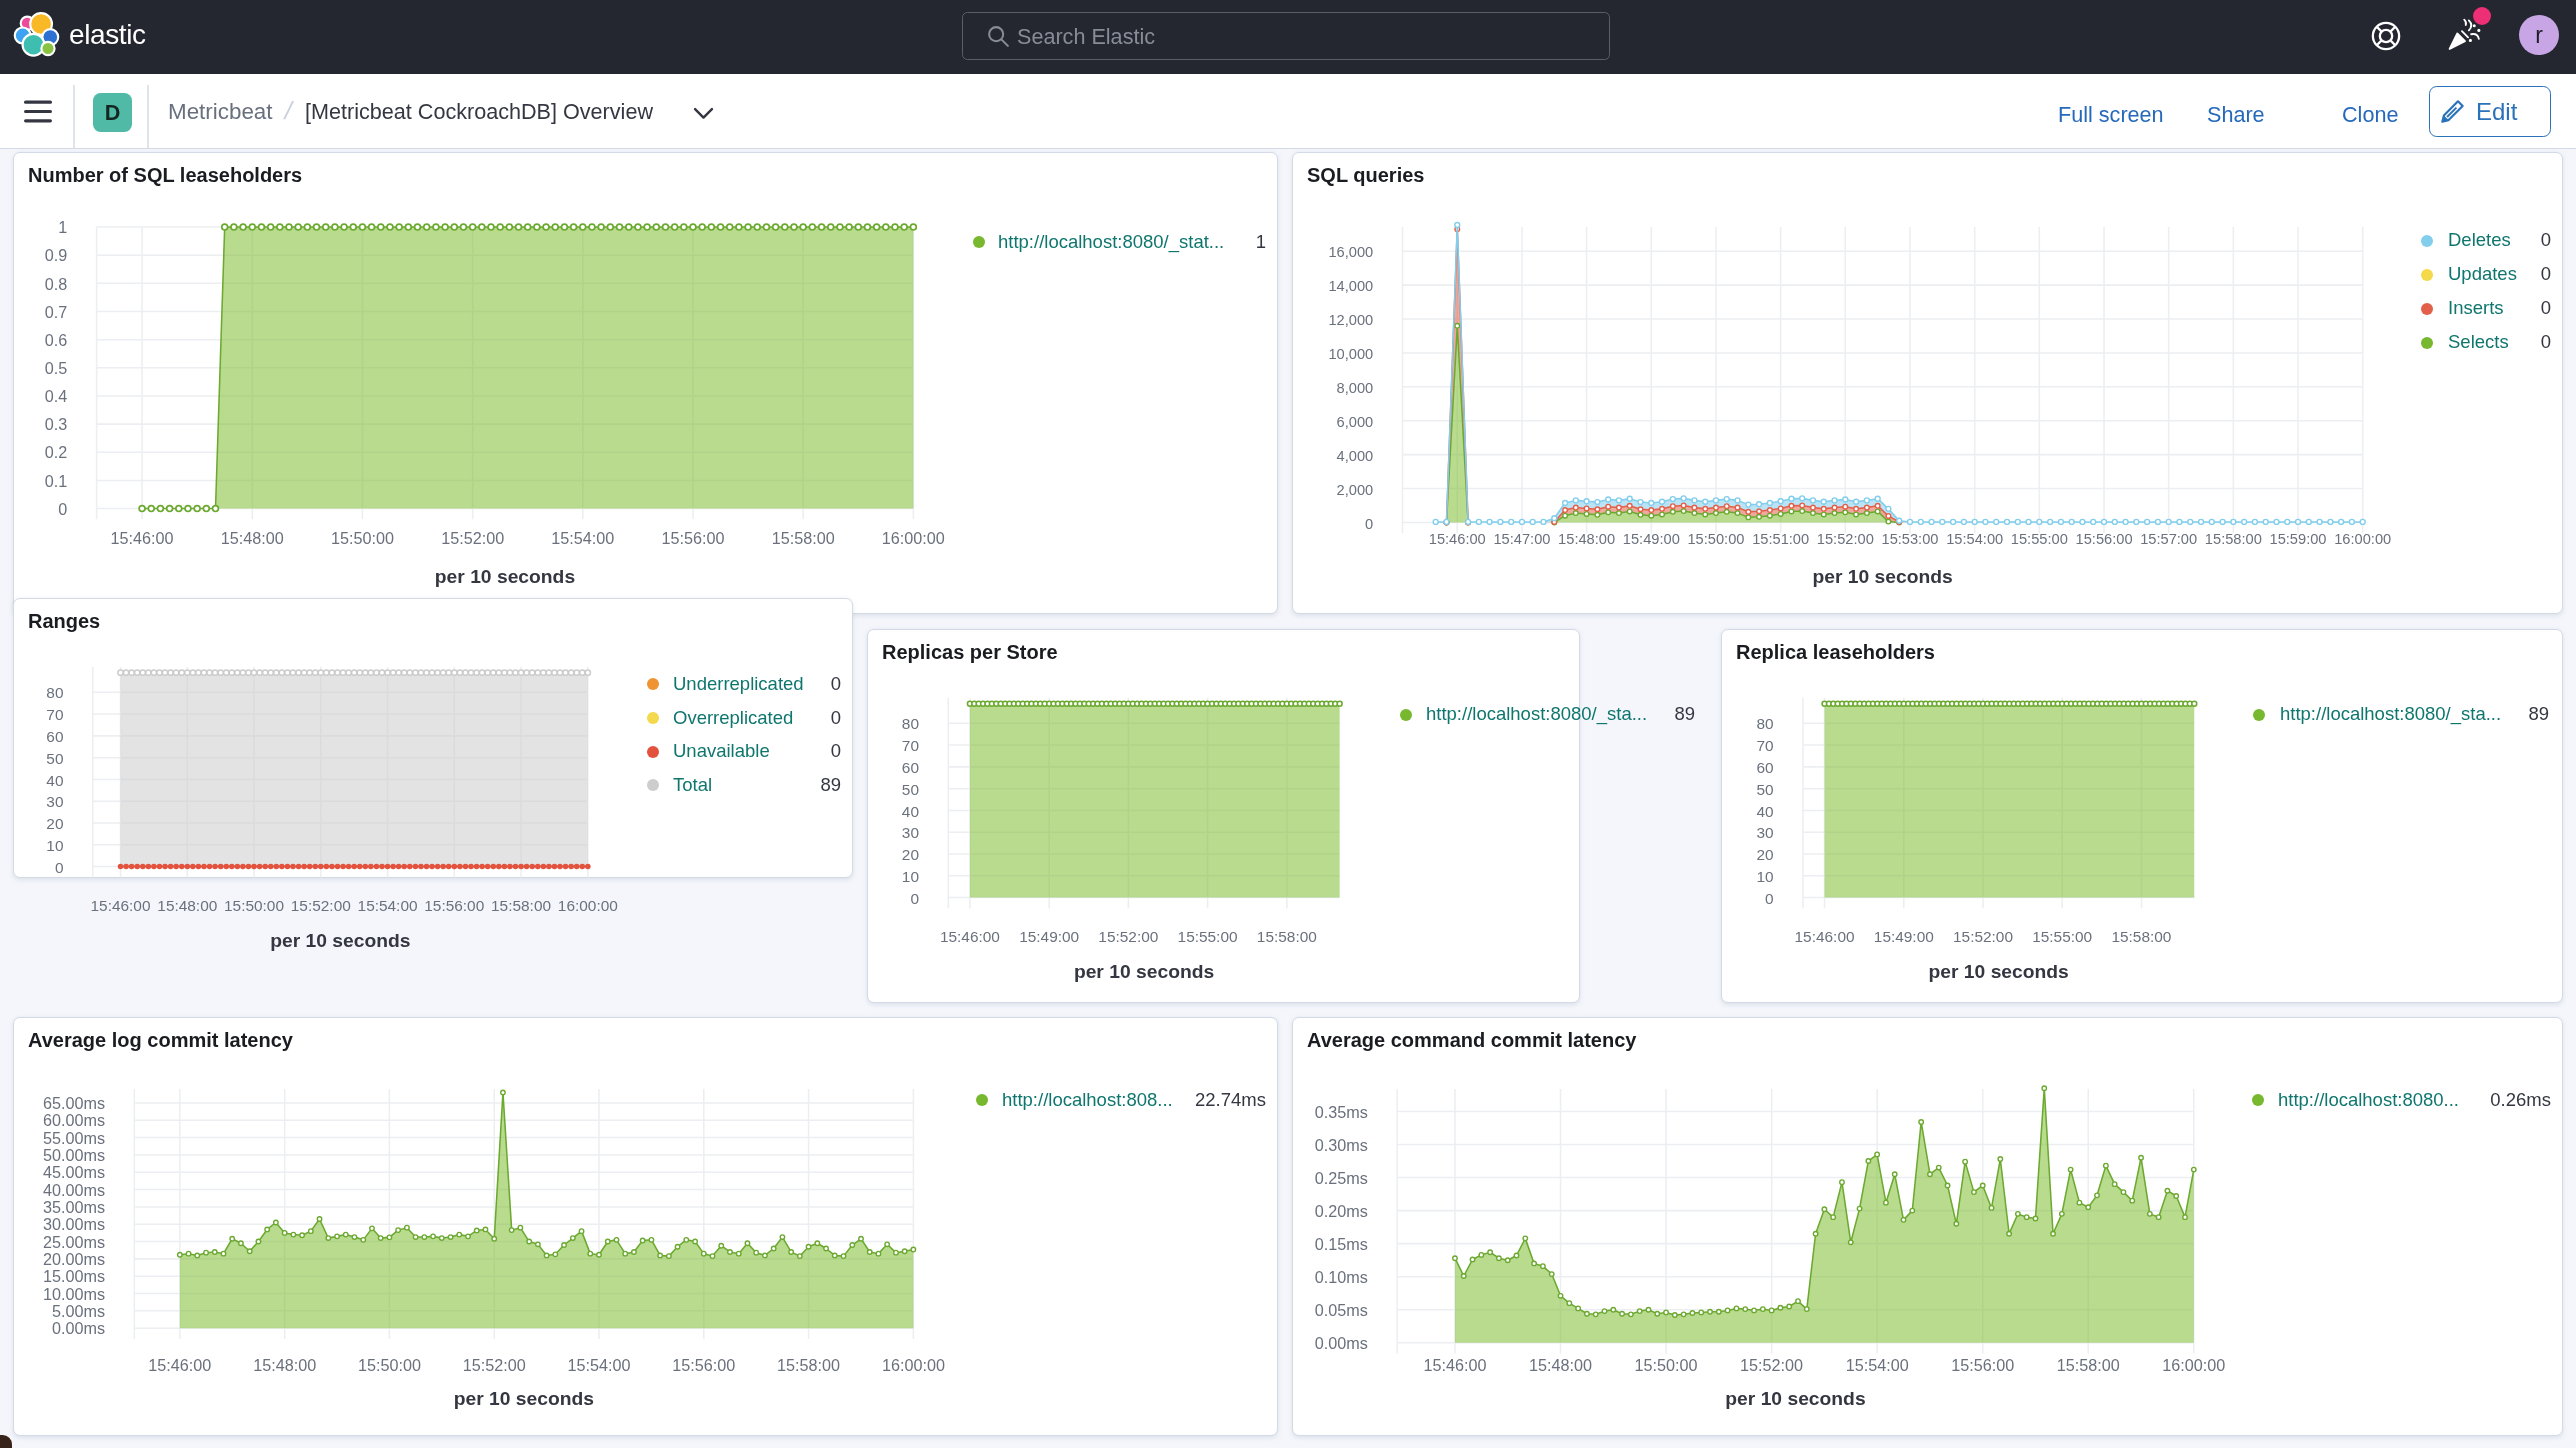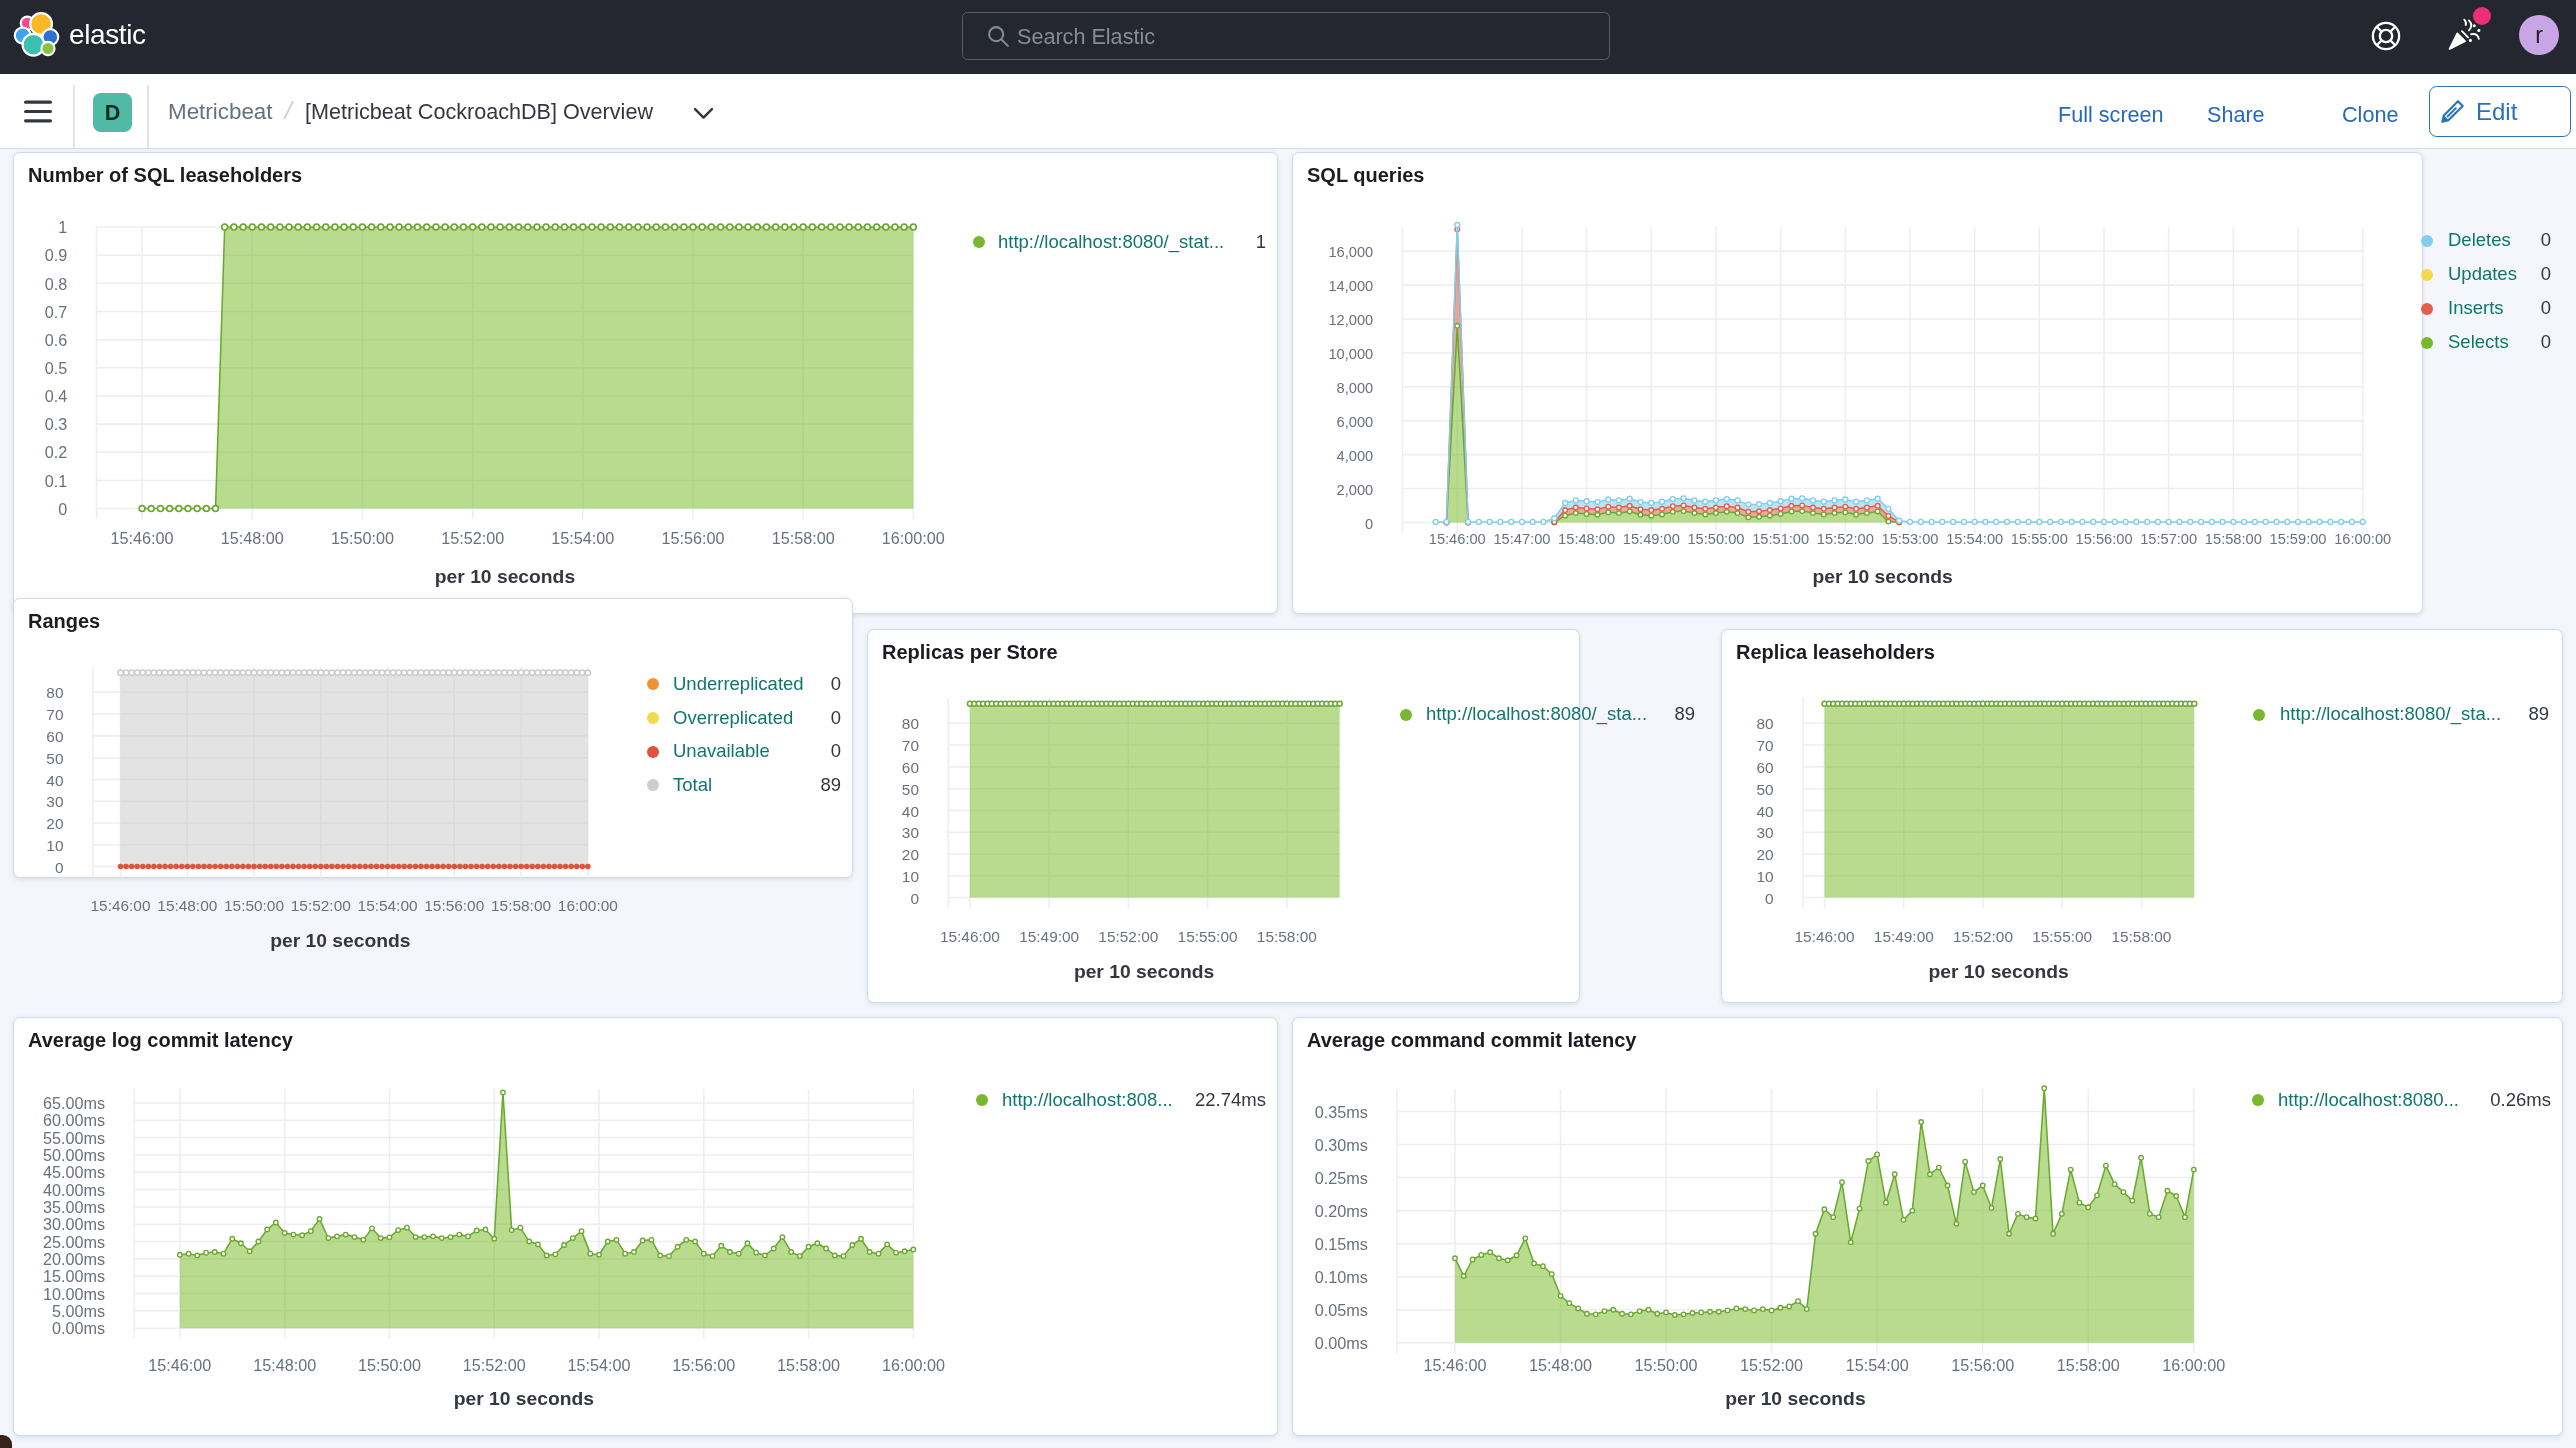--- a/index.html
+++ b/index.html
@@ -9,21 +9,21 @@
 .searchph { position:absolute; left:1017px; top:24px; font-size:21.6px; color:#878d96; }
 .notif { position:absolute; left:2473px; top:7px; width:18px; height:18px; border-radius:50%; background:#ed2f76; }
 .avatar { position:absolute; left:2519px; top:15.4px; width:40px; height:40px; border-radius:50%; background:#c8a6e6; color:#1d1e24; font-size:23px; text-align:center; line-height:40px; }
 .navbar { position:absolute; left:0; top:74px; width:2576px; height:75px; background:#fff; border-bottom:1.5px solid #d3dae6; }
 .vsep { position:absolute; top:85px; width:1.5px; height:63px; background:#e0e4eb; }
 .dbadge { position:absolute; left:93px; top:93px; width:39px; height:39px; border-radius:7.7px; background:#50baa7; color:#132722; font-size:21.6px; font-weight:700; text-align:center; line-height:39px; }
 .bc1 { position:absolute; left:168px; top:99px; font-size:22.4px; color:#69707d; }
 .bcsep { position:absolute; left:285px; top:96px; font-size:25px; color:#c9cfdb; transform:skewX(-12deg); }
 .bc2 { position:absolute; left:305px; top:99px; font-size:21.6px; font-weight:400; color:#343741; }
 .hlink { position:absolute; top:102px; font-size:21.6px; font-weight:500; color:#2569bc; }
-.editbtn { position:absolute; left:2429px; top:86px; width:142px; height:51px; border:1.9px solid #2a72ba; border-radius:7.7px; background:#fff; }
+.editbtn { position:absolute; left:2429px; top:86px; width:122px; height:51px; border:1.9px solid #2a72ba; border-radius:7.7px; background:#fff; }
 .editbtn span { position:absolute; left:46px; top:10.8px; font-size:24px; font-weight:500; color:#2a72ba; }
 .panel { position:absolute; background:#fff; border:1.5px solid #d3dae6; border-radius:7px; box-shadow:0 1.5px 4.6px rgba(153,166,188,0.25); }
 .ptitle { position:absolute; left:14px; top:10.8px; font-size:20px; font-weight:700; color:#1a1c21; }
 .csvg { position:absolute; left:0; top:0; }
 .g { stroke:#eceef1; stroke-width:2; }
 .ax { font-family:"Liberation Sans",sans-serif; fill:#6a717d; }
 .axt { font-family:"Liberation Sans",sans-serif; font-size:25px; font-weight:700; fill:#343741; }
 .ldot { position:absolute; width:12.3px; height:12.3px; border-radius:50%; }
 .llab { position:absolute; font-size:18.5px; color:#0f766e; white-space:nowrap; }
 .lval { position:absolute; font-size:18.5px; color:#343741; text-align:right; }
@@ -228,21 +228,21 @@
       <circle cx="1118.4" cy="96" r="3.8" fill="#fff" stroke="#6ca930" stroke-width="2.2"></circle>
       <circle cx="1130.3" cy="96" r="3.8" fill="#fff" stroke="#6ca930" stroke-width="2.2"></circle>
       <circle cx="1142.2" cy="96" r="3.8" fill="#fff" stroke="#6ca930" stroke-width="2.2"></circle>
       <circle cx="1154.1" cy="96" r="3.8" fill="#fff" stroke="#6ca930" stroke-width="2.2"></circle>
       <circle cx="1166" cy="96" r="3.8" fill="#fff" stroke="#6ca930" stroke-width="2.2"></circle>
     </svg>
     <div class="ldot" style="left:959px;top:83px;background:#77b82e"></div>
     <div class="llab" style="left:984px;top:78px">http://localhost:8080/_stat...</div>
     <div class="lval" style="left:1005px;top:78px;width:247px">1</div>
   </div>
-<div class="panel" style="left:1292px;top:152px;width:1131px;height:462px">
+<div class="panel" style="left:1292px;top:152px;width:1271px;height:462px">
     <div class="ptitle">SQL queries</div>
     <svg class="csvg" width="1271" height="462" viewBox="0 0 1648 599">
       <line x1="142" y1="127.4" x2="1387" y2="127.4" class="g"></line>
       <line x1="142" y1="171.3" x2="1387" y2="171.3" class="g"></line>
       <line x1="142" y1="215.3" x2="1387" y2="215.3" class="g"></line>
       <line x1="142" y1="259.2" x2="1387" y2="259.2" class="g"></line>
       <line x1="142" y1="303.2" x2="1387" y2="303.2" class="g"></line>
       <line x1="142" y1="347.1" x2="1387" y2="347.1" class="g"></line>
       <line x1="142" y1="391.1" x2="1387" y2="391.1" class="g"></line>
       <line x1="142" y1="435" x2="1387" y2="435" class="g"></line>

